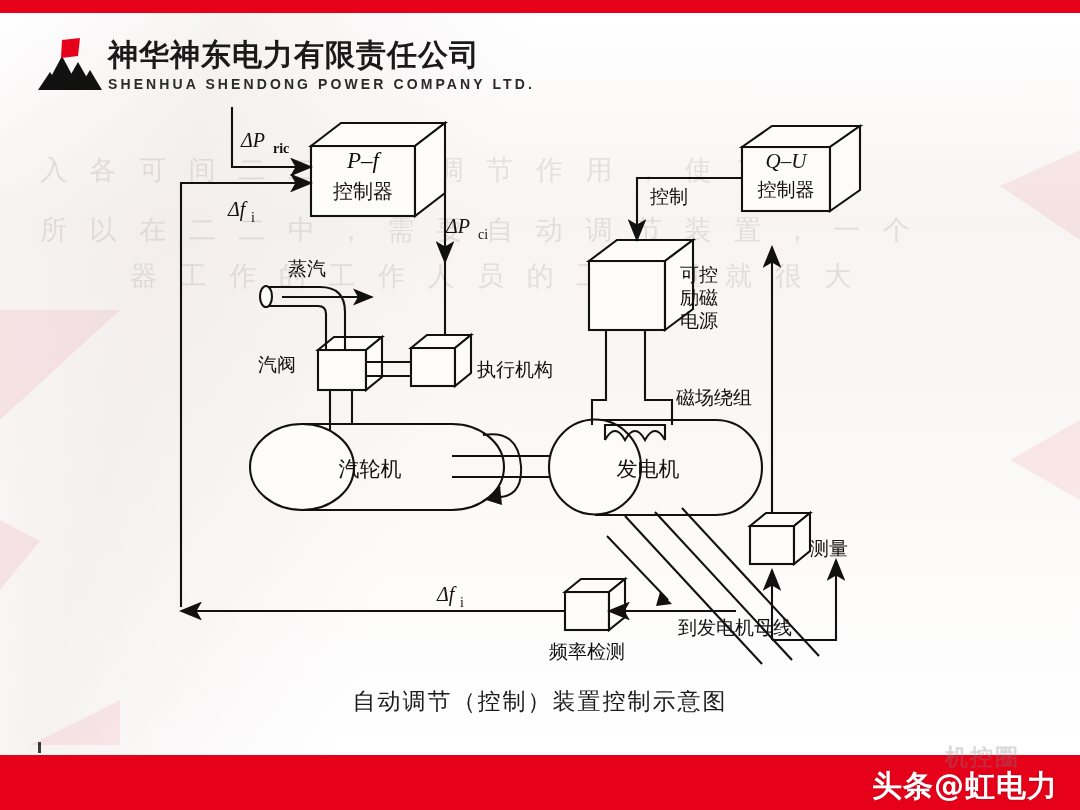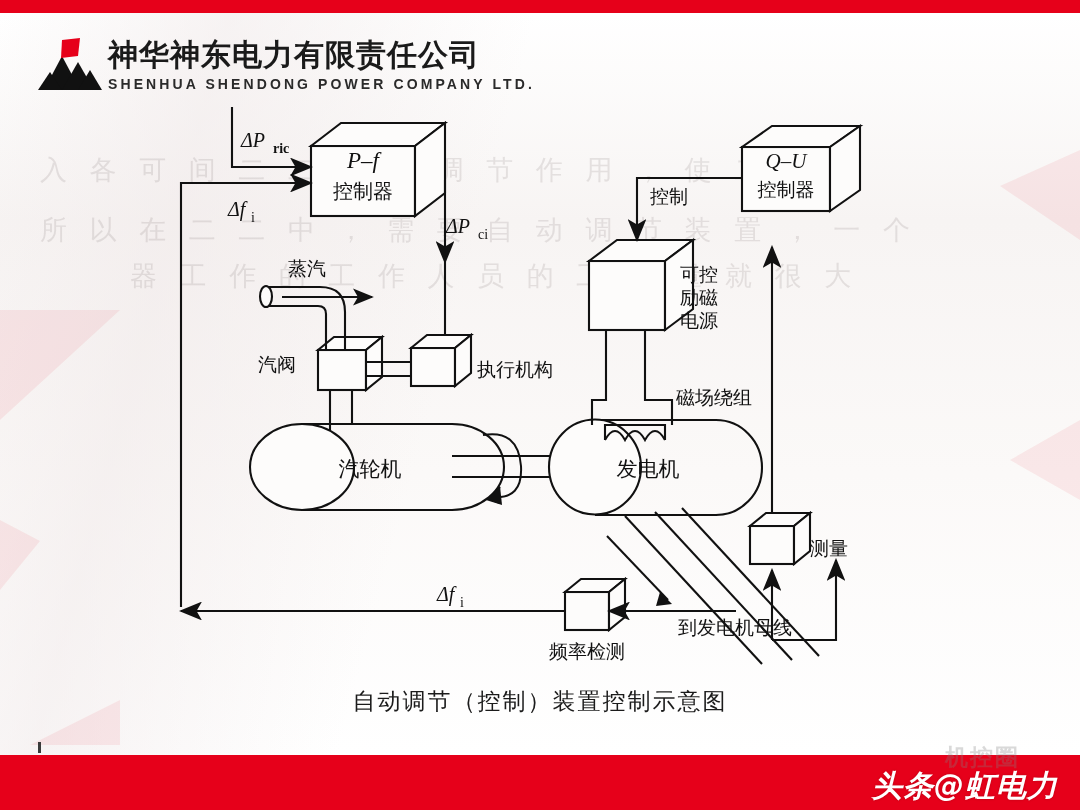--- a/index.html
+++ b/index.html
@@ -88,21 +88,20 @@
   .wm {
     position: absolute;
     right: 22px; top: 766px;
     font-family: "DejaVu Sans", sans-serif;
     font-size: 30px;
     font-weight: bold;
     color: #ffffff;
     letter-spacing: 1px;
     text-shadow: 0 0 3px rgba(0,0,0,0.18);
     white-space: nowrap;
-    font-style: italic;
   }
   .wm-ghost {
     position: absolute;
     right: 60px; top: 742px;
     font-family: "DejaVu Sans", sans-serif;
     font-size: 23px;
     font-weight: bold;
     color: rgba(130,130,130,0.30);
     letter-spacing: 2px;
     white-space: nowrap;

